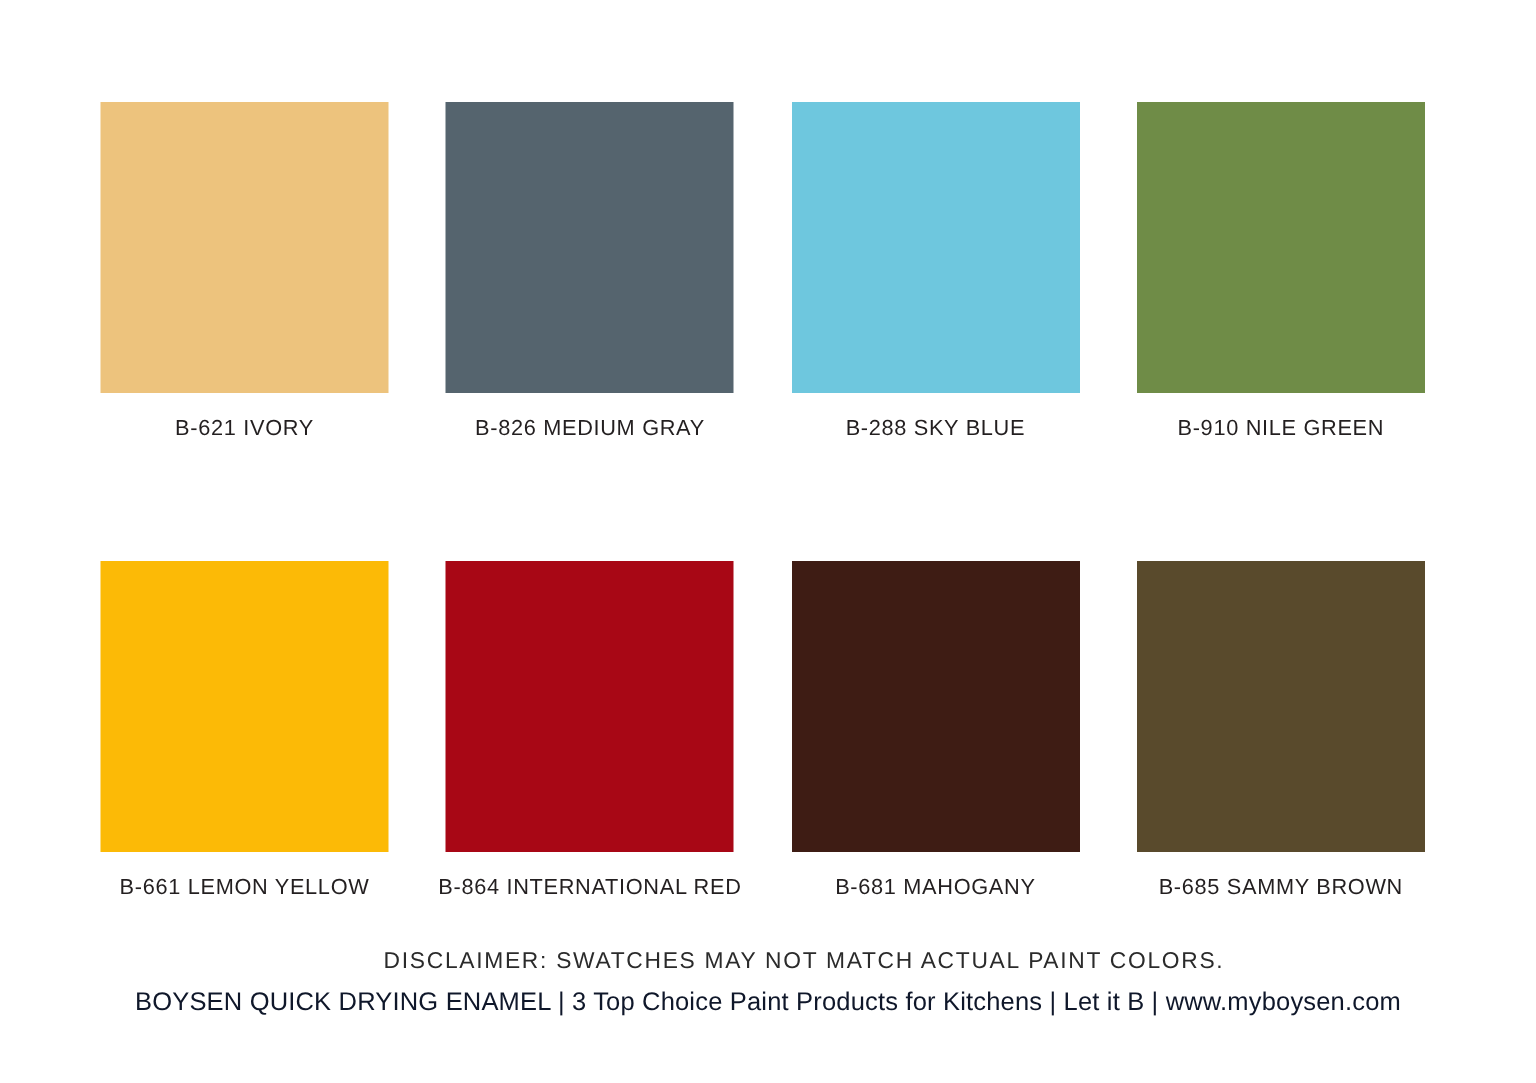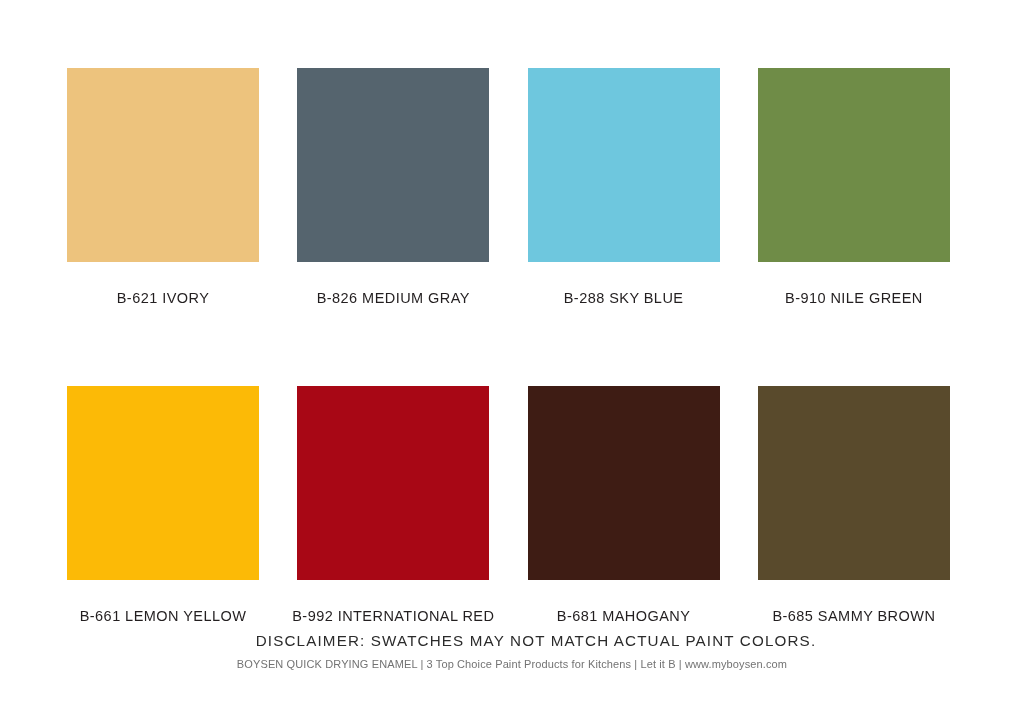--- a/index.html
+++ b/index.html
@@ -32,21 +32,20 @@
     grid-template-columns: repeat(4, 192px);
     column-gap: 38.3px;
     row-gap: 79px;
   }
 
   .swatch-cell {
     width: 192px;
     display: flex;
     flex-direction: column;
     align-items: center;
-    gap: 12px;
   }
 
   .swatch-chip {
     width: 192px;
     height: 194px;
     display: block;
   }
 
   .swatch-label {
     margin-top: 17px;
@@ -72,22 +71,22 @@
     font-size: 15.2px;
     color: #2b2b2b;
     letter-spacing: 1.15px;
     line-height: 1.2;
     white-space: nowrap;
     margin-left: 48px;
   }
 
   .footer-credit {
     margin-top: 8px;
-    font-size: 11px;
-    color: #737373;
+    font-size: 17px;
+    color: #0f172a;
     letter-spacing: 0.12px;
     line-height: 1.2;
     white-space: nowrap;
   }
 </style>
 </head>
 <body>
 
 <div class="sheet">
 
@@ -113,21 +112,21 @@
       <div class="swatch-label">B-910 NILE GREEN</div>
     </div>
 
     <div class="swatch-cell">
       <div class="swatch-chip" style="background-color: rgb(252, 186, 6);"></div>
       <div class="swatch-label">B-661 LEMON YELLOW</div>
     </div>
 
     <div class="swatch-cell">
       <div class="swatch-chip" style="background-color: rgb(168, 7, 21);"></div>
-      <div class="swatch-label">B-992 INTERNATIONAL RED</div>
+      <div class="swatch-label">B-864 INTERNATIONAL RED</div>
     </div>
 
     <div class="swatch-cell">
       <div class="swatch-chip" style="background-color: rgb(62, 28, 20);"></div>
       <div class="swatch-label">B-681 MAHOGANY</div>
     </div>
 
     <div class="swatch-cell">
       <div class="swatch-chip" style="background-color: rgb(89, 74, 44);"></div>
       <div class="swatch-label">B-685 SAMMY BROWN</div>

